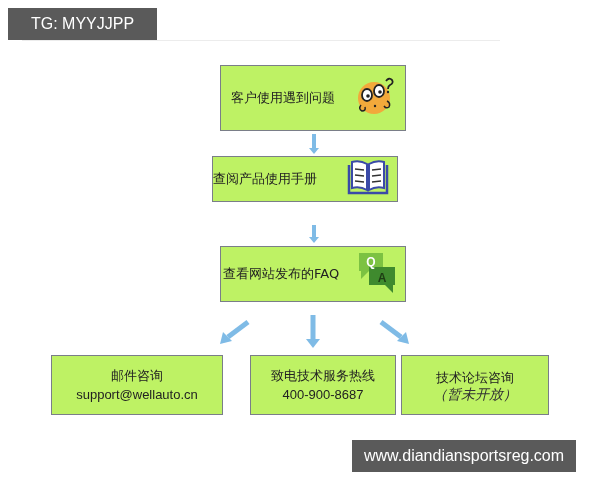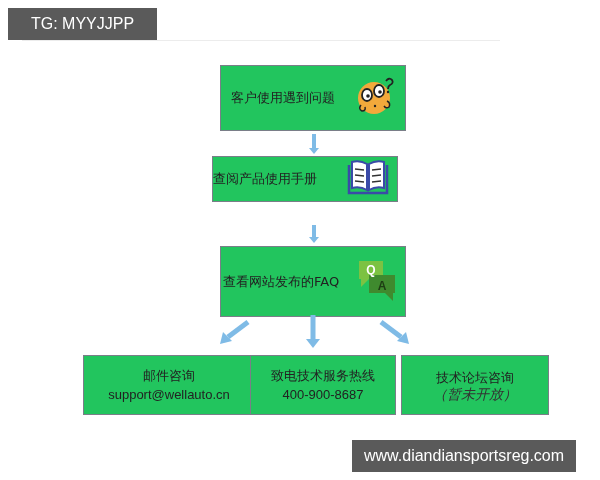--- a/index.html
+++ b/index.html
@@ -14,32 +14,32 @@
       font-family:"Liberation Sans", "DejaVu Sans", sans-serif;
       font-size:16px; line-height:32px; padding:0 12px; white-space:nowrap;
     }
     .wm-top { left:8px; top:8px; height:32px; padding:0 23px; }
     .wm-bottom { left:352px; top:440px; height:32px; padding:0 12px; }
     .topline {
       position:absolute; left:22px; top:40px; width:478px; height:1px;
       background:#ececec;
     }
     .box {
-      position:absolute; background:#22c55e; border:1.5px solid #7a7e88;
+      position:absolute; background:#bef264; border:1.5px solid #7a7e88;
       box-sizing:border-box; display:flex; align-items:center;
     }
     .box .label { font-size:13px; color:#222; white-space:nowrap; }
     .b1 { left:220px; top:65px; width:186px; height:66px; padding-left:10px; }
     .b2 { left:212px; top:156px; width:186px; height:46px; }
-    .b3 { left:220px; top:246px; width:186px; height:71px; padding-left:2px; }
+    .b3 { left:220px; top:246px; width:186px; height:56px; padding-left:2px; }
     .icon-wrap { position:absolute; right:8px; top:50%; transform:translateY(-50%); }
     .bot {
       flex-direction:column; justify-content:center; align-items:center; text-align:center;
     }
-    .b4 { left:51px; top:355px; width:172px; height:60px;margin-left:32px; }
+    .b4 { left:51px; top:355px; width:172px; height:60px; }
     .b5 { left:238px; top:355px; width:146px; height:60px;margin-left:12px; }
     .b6 { left:401px; top:355px; width:148px; height:60px; }
     .bot .l1 { font-size:13px; line-height:19px; color:#222; }
     .bot .l2 { font-size:13px; line-height:19px; color:#222; font-family:"Liberation Sans","DejaVu Sans",sans-serif; }
     .bot .l2s { font-size:14px; line-height:15px; color:#333;font-style:italic; }
     svg.arrow { position:absolute; overflow:visible; }
   </style>
 </head>
 <body>
 

